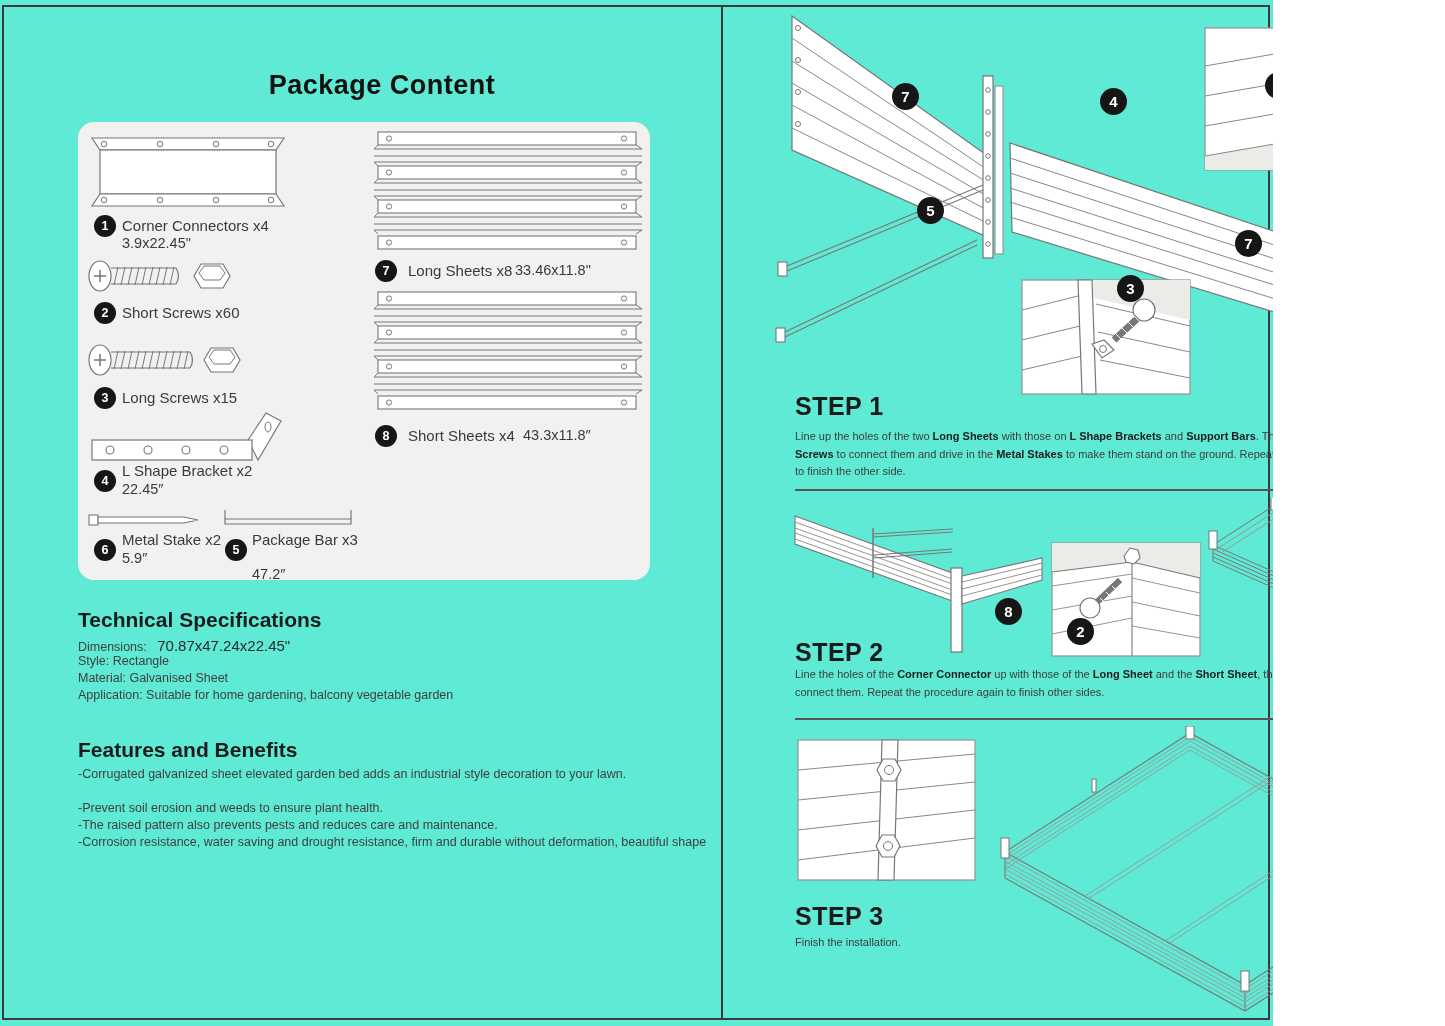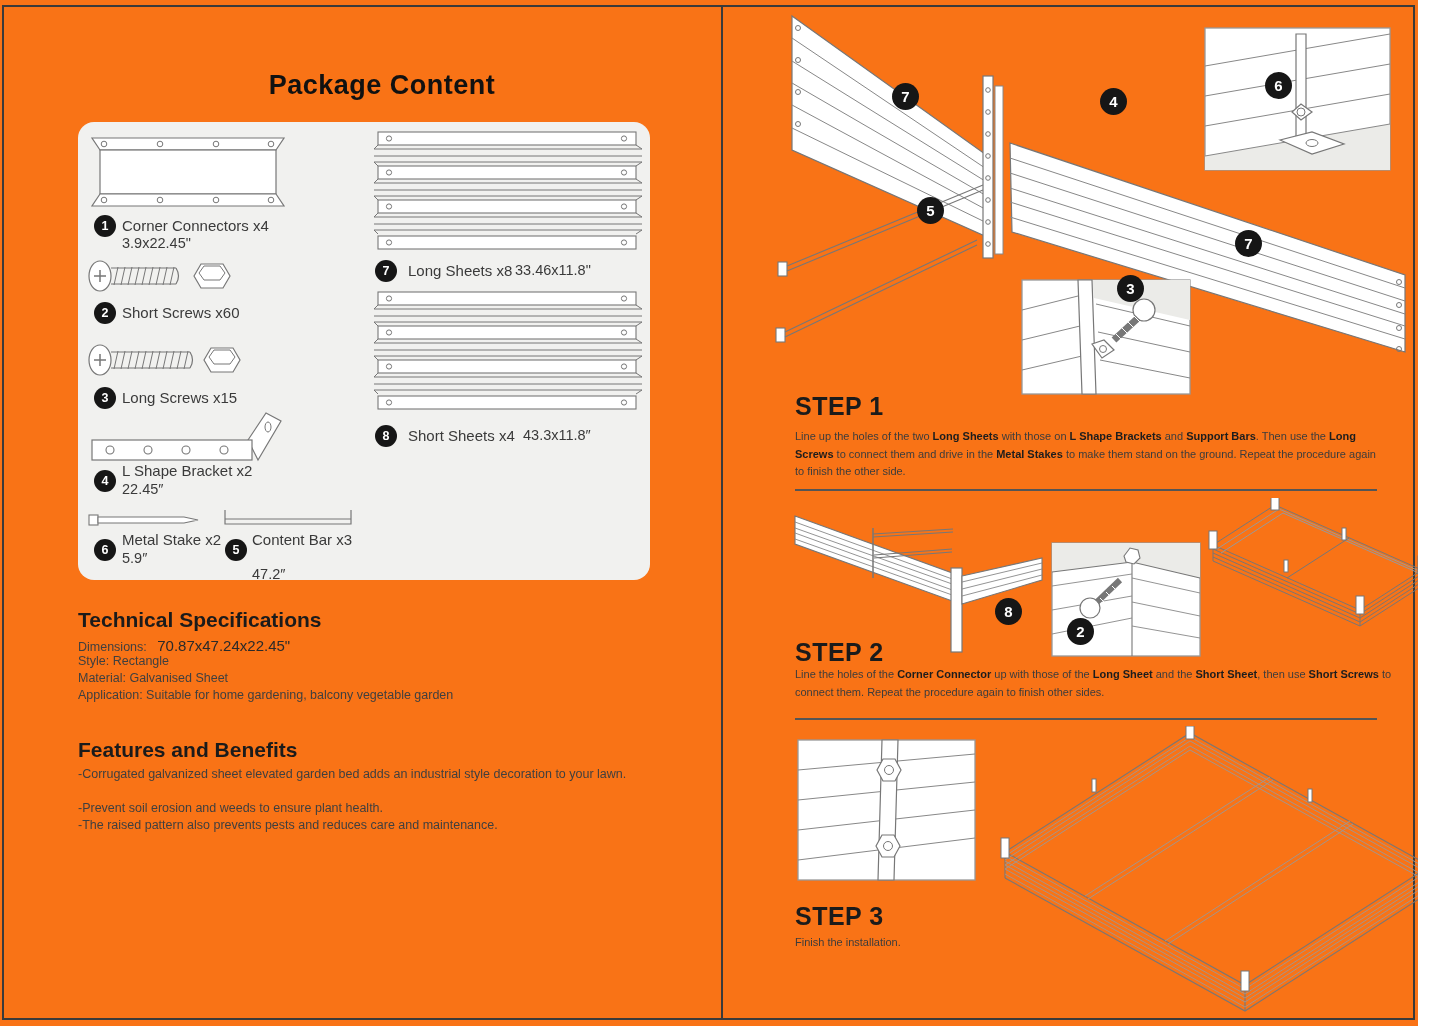--- a/index.html
+++ b/index.html
@@ -1,16 +1,16 @@
 <!DOCTYPE html>
 <html><head>
 <meta charset="utf-8">
 <style>
   html,body{margin:0;padding:0;background:#fff;}
-  .page{position:relative;width:1418px;height:1026px;background:#f97316;
+  .page{position:relative;width:1273px;height:1026px;background:#5eead4;
         font-family:"Liberation Sans","DejaVu Sans",sans-serif;color:#333;overflow:hidden;}
   .frame{position:absolute;left:2px;top:5px;right:3px;bottom:6px;border:2px solid #3a3a3a;pointer-events:none;}
   .divider{position:absolute;left:721px;top:5px;bottom:6px;width:2px;background:#3a3a3a;}
   .abs{position:absolute;}
   .title{font-size:27px;font-weight:bold;color:#111;letter-spacing:.5px;}
   .panel{background:#f1f1ef;border-radius:16px;}
   .badge{position:absolute;width:22px;height:22px;border-radius:50%;background:#161616;color:#fff;
          font-size:12.5px;font-weight:bold;display:flex;align-items:center;justify-content:center;}
   .badge.big{width:27px;height:27px;font-size:15px;}
   .part-label{font-size:15px;color:#3a3a3a;white-space:nowrap;}
@@ -104,21 +104,21 @@
     </svg>
 
     <svg class="abs" style="left:144px;top:386px;" width="132" height="20" viewBox="0 0 132 20">
       <path d="M3,2 V16 H129 V2" fill="none" stroke="#777" stroke-width="1.2"></path>
       <path d="M3,11 H129" fill="none" stroke="#777" stroke-width="1"></path>
     </svg>
     <span class="badge" style="left:16px;top:417px;">6</span>
     <div class="abs part-label" style="left:44px;top:409px;">Metal Stake x2</div>
     <div class="abs part-dim" style="left:44px;top:428px;">5.9″</div>
     <span class="badge" style="left:147px;top:417px;">5</span>
-    <div class="abs part-label" style="left:174px;top:409px;">Content Bar x3</div>
+    <div class="abs part-label" style="left:174px;top:409px;">Package Bar x3</div>
     <div class="abs part-dim" style="left:174px;top:428px;margin-top:16px;">47.2″</div>
 
     <svg class="abs" style="left:294px;top:8px;" width="272" height="128" viewBox="0 0 272 128">
       <defs>
         <g id="sheetunitA">
           <rect x="6" y="0" width="258" height="13" fill="#fff" stroke="#777" stroke-width="1.1"></rect>
           <circle cx="17" cy="6.5" r="2.6" fill="none" stroke="#777" stroke-width="1"></circle>
           <circle cx="252" cy="6.5" r="2.6" fill="none" stroke="#777" stroke-width="1"></circle>
           <path d="M6,13 L2,17 M264,13 L270,17 M2,17 H270 M2,24 H270 M2,30 L6,34 M270,30 L264,34 M2,30 H270" fill="none" stroke="#777" stroke-width="1"></path>
         </g>
@@ -153,20 +153,21 @@
     <span class="spec-big" style="margin-left:6px;">70.87x47.24x22.45"</span>
   </div>
   <div class="abs spec-line" style="left:78px;top:654px;">Style: Rectangle</div>
   <div class="abs spec-line" style="left:78px;top:671px;">Material: Galvanised Sheet</div>
   <div class="abs spec-line" style="left:78px;top:688px;">Application: Suitable for home gardening, balcony vegetable garden</div>
 
   <div class="abs sec-head" style="left:78px;top:738px;">Features and Benefits</div>
   <div class="abs feat-line" style="left:78px;top:766px;">-Corrugated galvanized sheet elevated garden bed adds an industrial style decoration to your lawn.</div>
   <div class="abs feat-line" style="left:78px;top:800px;">-Prevent soil erosion and weeds to ensure plant health.</div>
   <div class="abs feat-line" style="left:78px;top:817px;">-The raised pattern also prevents pests and reduces care and maintenance.</div>
+  <div class="abs feat-line" style="left:78px;top:834px;">-Corrosion resistance, water saving and drought resistance, firm and durable without deformation, beautiful shape</div>
 
   <div class="abs" style="left:740px;top:8px;width:700px;height:388px;">
     <svg width="700" height="388" viewBox="0 0 700 388">
 
       <polygon points="52,8 245,146 245,228 52,142" fill="#fff" stroke="#777" stroke-width="1.2"></polygon>
       <g stroke="#888" stroke-width="1" fill="none">
         <path d="M52,30 L245,160 M52,53 L245,173 M52,75 L245,187 M52,97 L245,201 M52,120 L245,214"></path>
       </g>
       <g fill="none" stroke="#777" stroke-width="1">
         <circle cx="58" cy="20" r="2.5"></circle>

